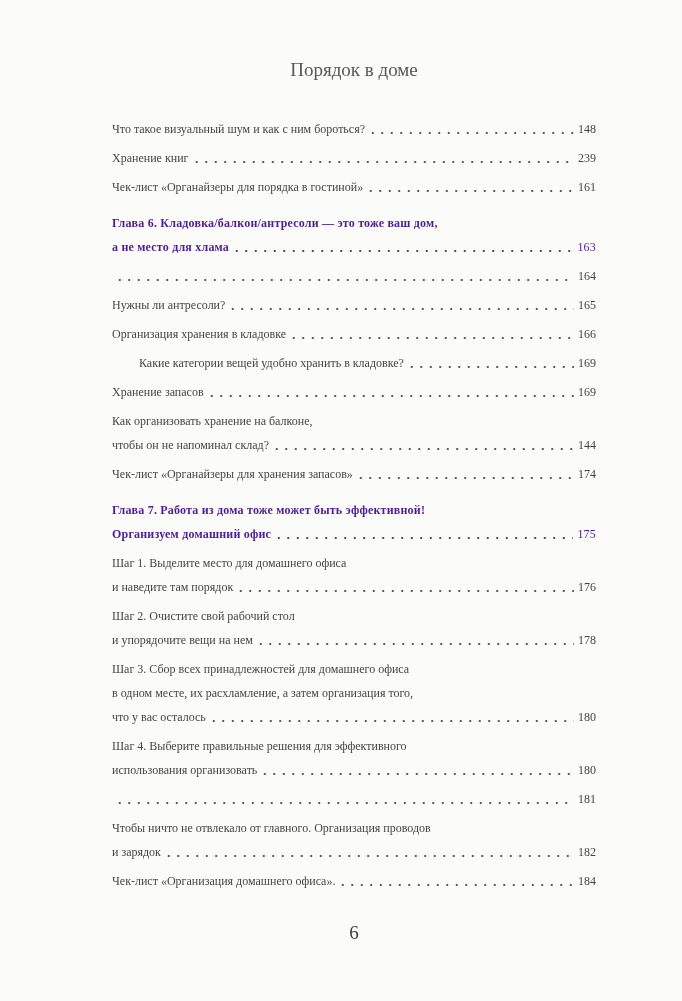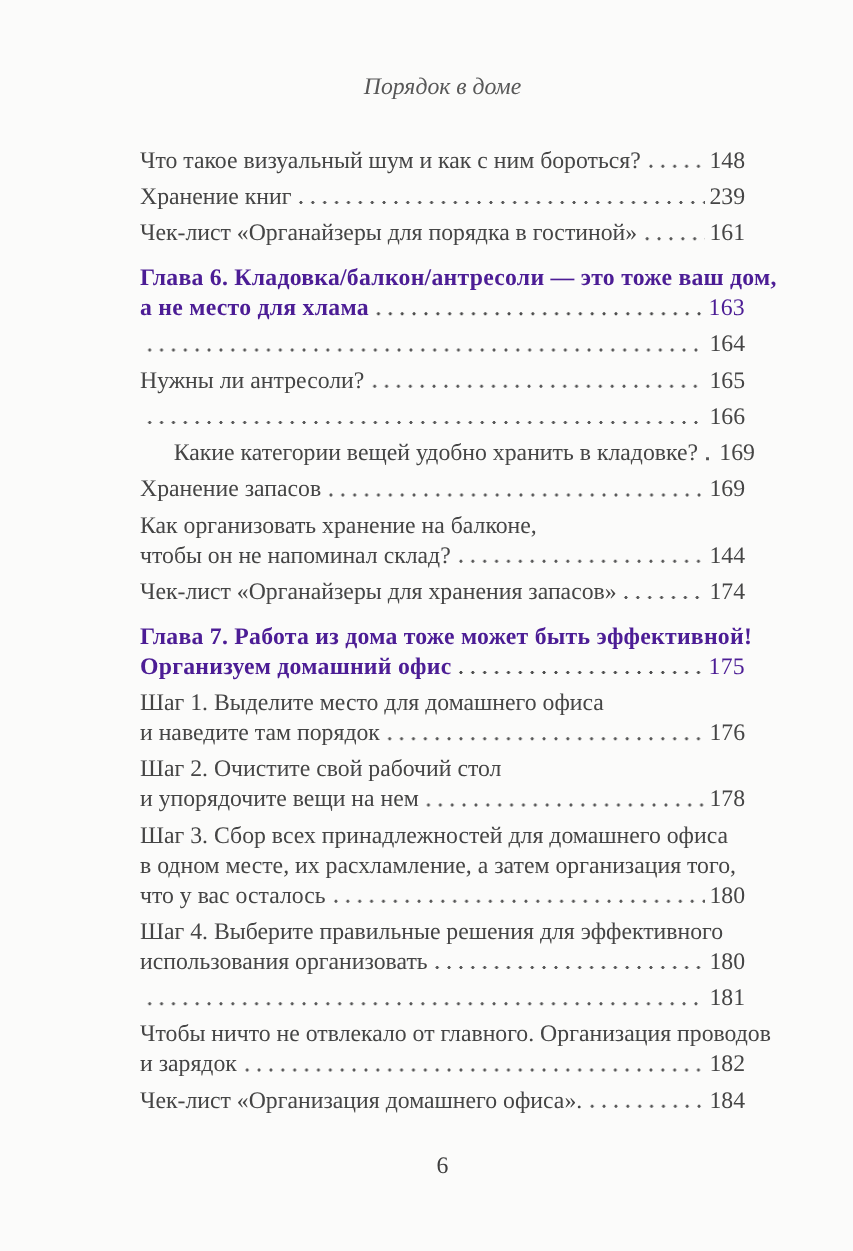--- a/index.html
+++ b/index.html
@@ -18,31 +18,30 @@
     position: relative;
     width: 682px;
     height: 1001px;
   }
   .running-head {
     position: absolute;
     top: 58px;
     left: 112px;
     width: 484px;
     text-align: center;
-    font-style: italic;
     font-size: 19px;
     line-height: 24px;
     color: #585858;
   }
   .toc {
     position: absolute;
     top: 117px;
     left: 112px;
     width: 484px;
-    font-size: 19px;
+    font-size: 12px;
     line-height: 24px;
   }
   .toc-entry {
     margin-bottom: 5px;
   }
   .toc-entry.chapter {
     font-weight: bold;
     margin-top: 12px;
     color: #4c1d95;
     letter-spacing: 0.2px;
@@ -129,20 +128,21 @@
       </div>
       <div class="toc-entry entry">
         <div class="toc-line">
           <span class="label">Нужны ли антресоли?</span>
           <span class="dots"></span>
           <span class="pagenum">165</span>
         </div>
       </div>
       <div class="toc-entry entry">
         <div class="toc-line">
+          <span class="label">Организация хранения в кладовке</span>
           <span class="dots"></span>
           <span class="pagenum">166</span>
         </div>
       </div>
       <div class="toc-entry subentry">
         <div class="toc-line">
           <span class="label">Какие категории вещей удобно хранить в кладовке?</span>
           <span class="dots"></span>
           <span class="pagenum">169</span>
         </div>

